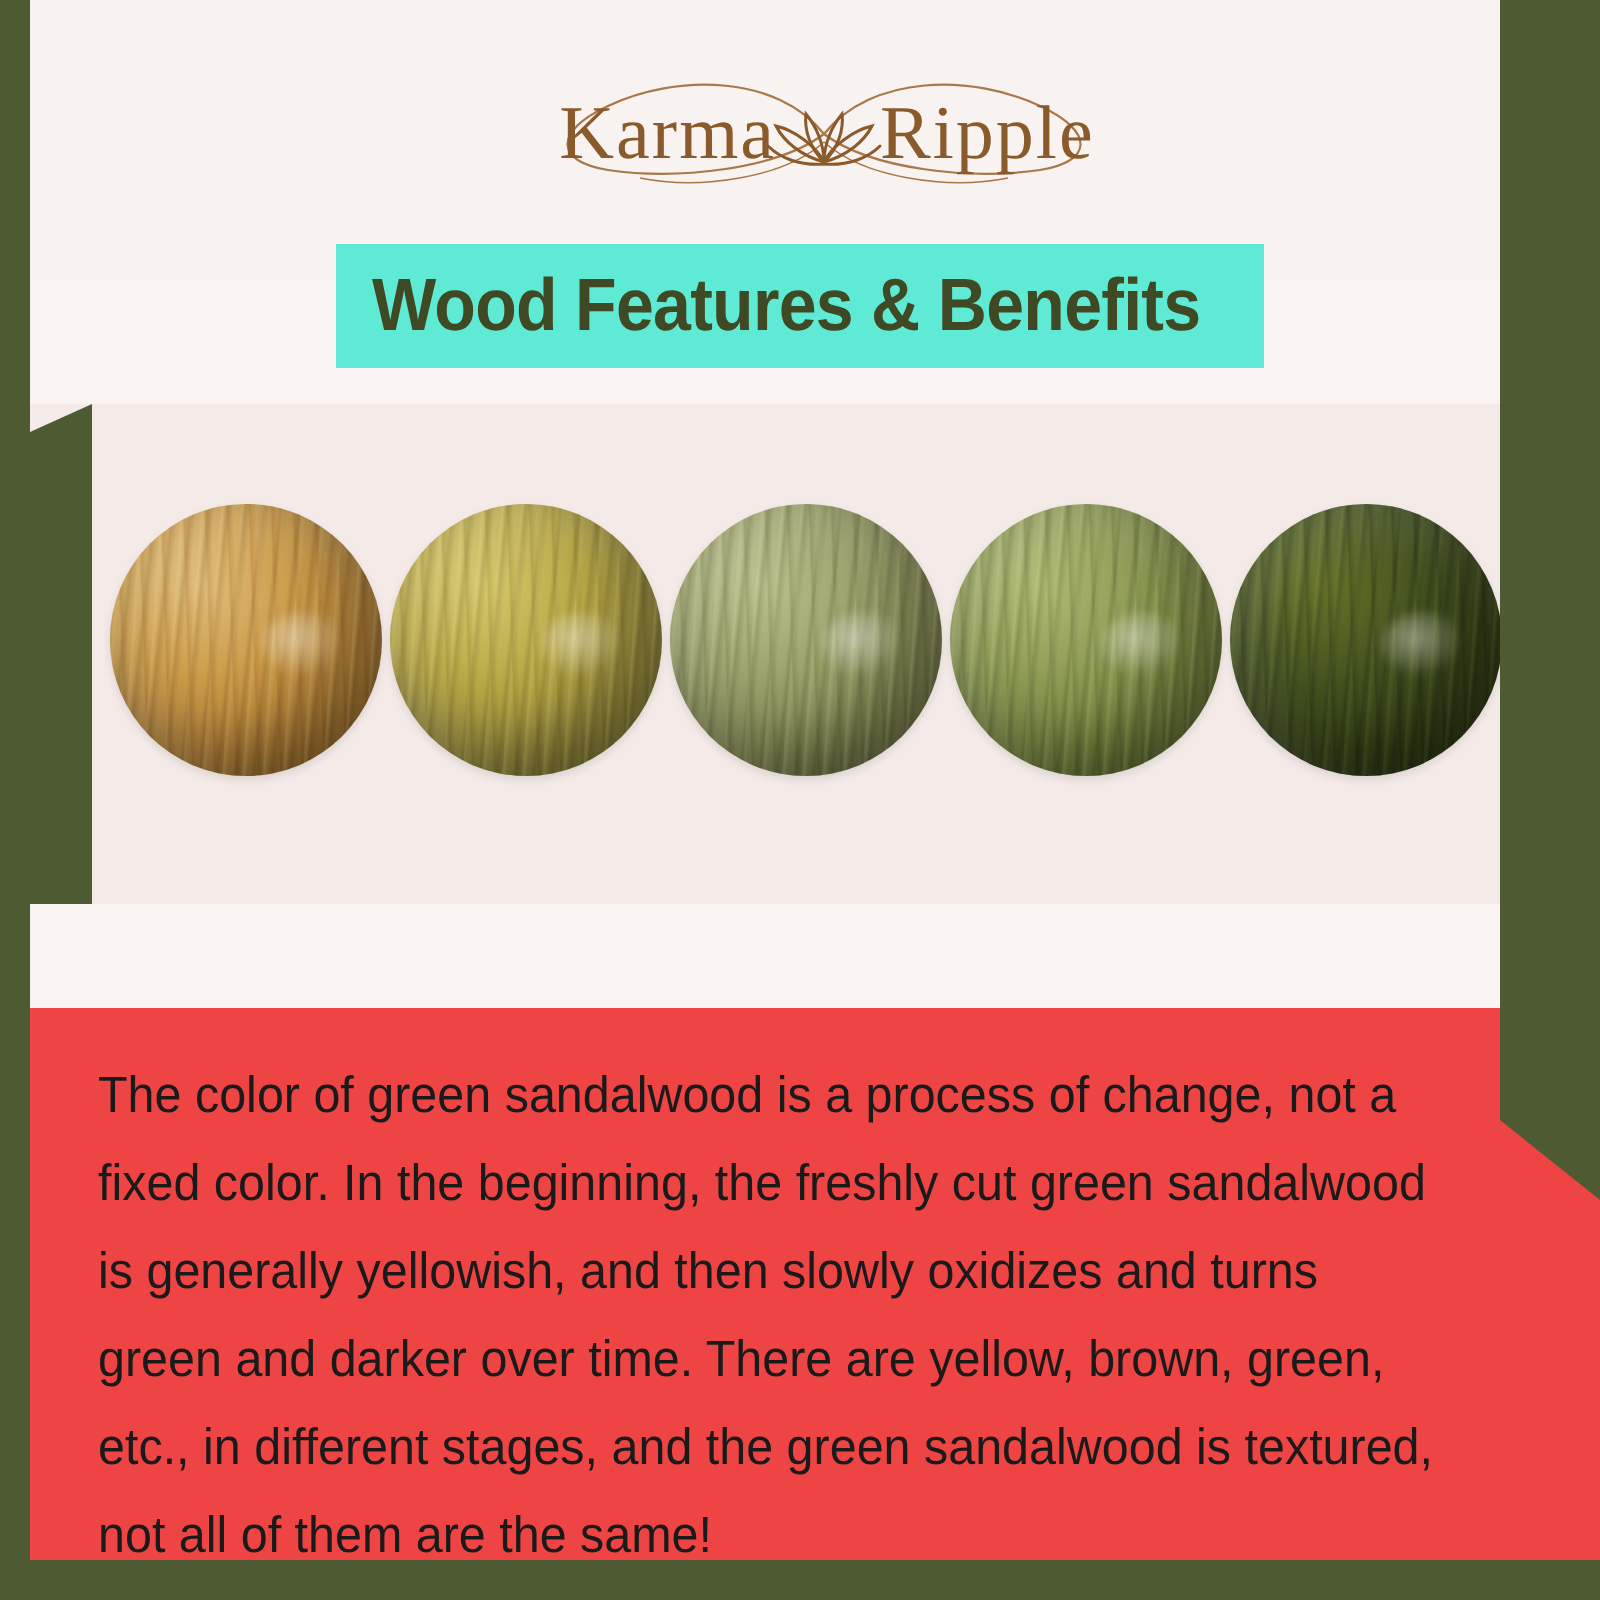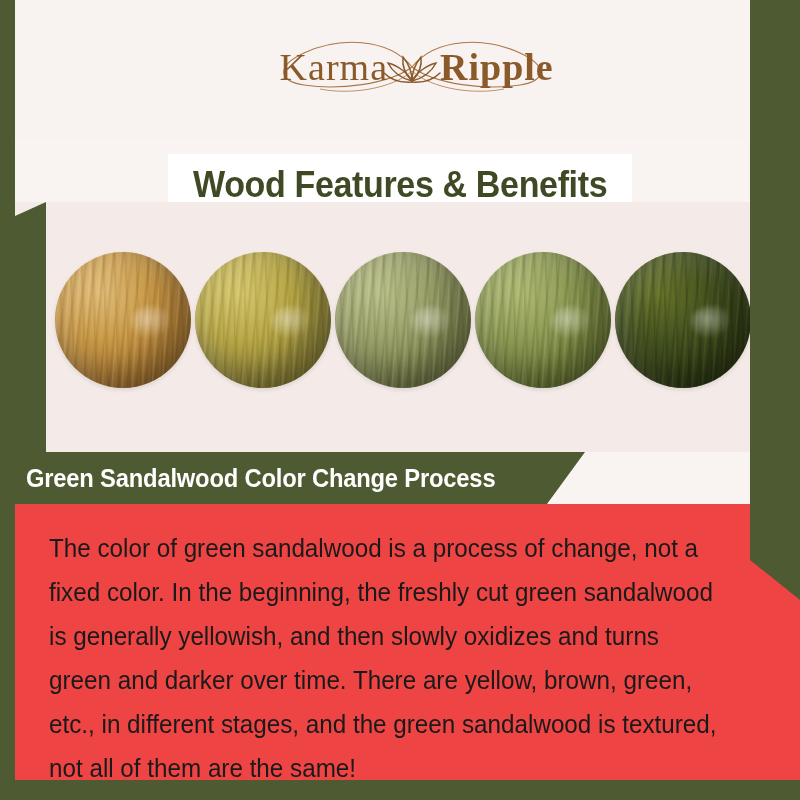--- a/index.html
+++ b/index.html
@@ -21,23 +21,23 @@
   
   .logo-area{
     position:absolute;left:12px;top:0;width:800px;height:140px;
     background:#f8f3f0;
     display:flex;align-items:center;justify-content:center;
   }
   .logo-wrap{position:relative;width:340px;height:86px;}
   .logo-svg{position:absolute;left:0;top:0;}
   
   .title-band{
-    position:absolute;left:168px;top:154px;width:464px;height:62px;
-    background:#ffffff;
-    display:flex;align-items:center;justify-content:center;
+    position:absolute;left:168px;top:122px;width:464px;height:62px;
+    background:#5eead4;
+    display:flex;align-items:center;justify-content:flex-start;
   }
   .title-text{
     font-family:"Liberation Sans", sans-serif;
     font-weight:bold;
     font-size:37px;
     letter-spacing:-0.4px;
     color:#3f4a25;
     transform:scaleX(0.92);
     white-space:nowrap;
   }
@@ -152,21 +152,21 @@
           <path d="M170 54 C 177 47, 180 38, 179 30 C 174 36, 170 45, 170 54"></path>
           <path d="M170 54 C 159 51, 150 44, 146 36 C 155 38, 166 46, 170 54"></path>
           <path d="M170 54 C 181 51, 190 44, 194 36 C 185 38, 174 46, 170 54"></path>
           <path d="M170 55 C 158 56, 148 52, 142 46"></path>
           <path d="M170 55 C 182 56, 192 52, 198 46"></path>
         </g>
       </svg>
       <div style="position:absolute;left:6px;top:18px;width:140px;text-align:right;
                   font-family:'Liberation Serif',serif;font-size:38px;color:#8a5a2b;letter-spacing:1px;">Karma</div>
       <div style="position:absolute;right:2px;top:18px;width:140px;text-align:left;
-                  font-family:'Liberation Serif',serif;font-size:38px;color:#8a5a2b;letter-spacing:1px;font-weight:bold;">Ripple</div>
+                  font-family:'Liberation Serif',serif;font-size:38px;color:#8a5a2b;letter-spacing:1px;">Ripple</div>
     </div>
   </div>
 
   <div class="title-band">
     <div class="title-text">Wood Features &amp; Benefits</div>
   </div>
 
   <div class="bead-strip">
     <div class="bead-row">
       <div class="bead" id="b0" style="left: 40px; background: radial-gradient(circle at 34% 30%, rgb(224, 189, 120) 0%, rgb(201, 154, 71) 38%, rgb(181, 131, 58) 68%, rgb(125, 90, 34) 100%);">
@@ -192,23 +192,20 @@
       <div class="bead" id="b4" style="left: 600px; background: radial-gradient(circle at 34% 30%, rgb(102, 115, 41) 0%, rgb(68, 82, 31) 38%, rgb(54, 66, 24) 68%, rgb(32, 41, 13) 100%);">
           <div class="grain" style="background: repeating-linear-gradient(96deg, rgba(32, 41, 13, 0) 0px, rgba(32, 41, 13, 0.333) 2px, rgba(32, 41, 13, 0) 5px, rgba(32, 41, 13, 0) 9px), repeating-linear-gradient(88deg, rgba(54, 66, 24, 0) 0px, rgba(54, 66, 24, 0.4) 1px, rgba(54, 66, 24, 0) 4px, rgba(54, 66, 24, 0) 11px);"></div>
           <div class="grain2" style="background: repeating-linear-gradient(94deg, rgba(102, 115, 41, 0) 0px, rgba(102, 115, 41, 0.467) 1px, rgba(102, 115, 41, 0) 3px, rgba(102, 115, 41, 0) 10px);"></div>
           <div class="spec"></div>
         </div>
     </div>
   </div>
 
   <div class="left-green-tab"></div>
 
-  <div class="section-banner">
-    <div class="label">Green Sandalwood Color Change Process</div>
-  </div>
 
   <div class="body-panel">
     <div class="body-text">The color of green sandalwood is a process of change, not a fixed color. In the beginning, the freshly cut green sandalwood is generally yellowish, and then slowly oxidizes and turns green and darker over time. There are yellow, brown, green, etc., in different stages, and the green sandalwood is textured, not all of them are the same!</div>
   </div>
 
   <div class="right-green-bar"></div>
 
   <div class="left-green-edge"></div>
   <div class="bottom-green"></div>
 

